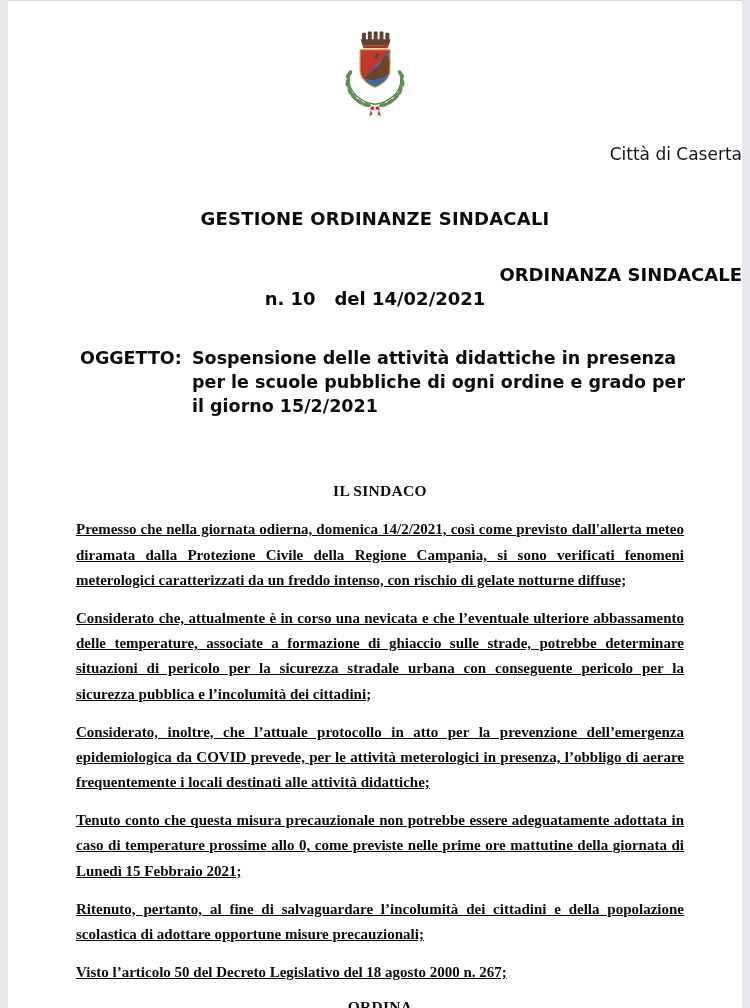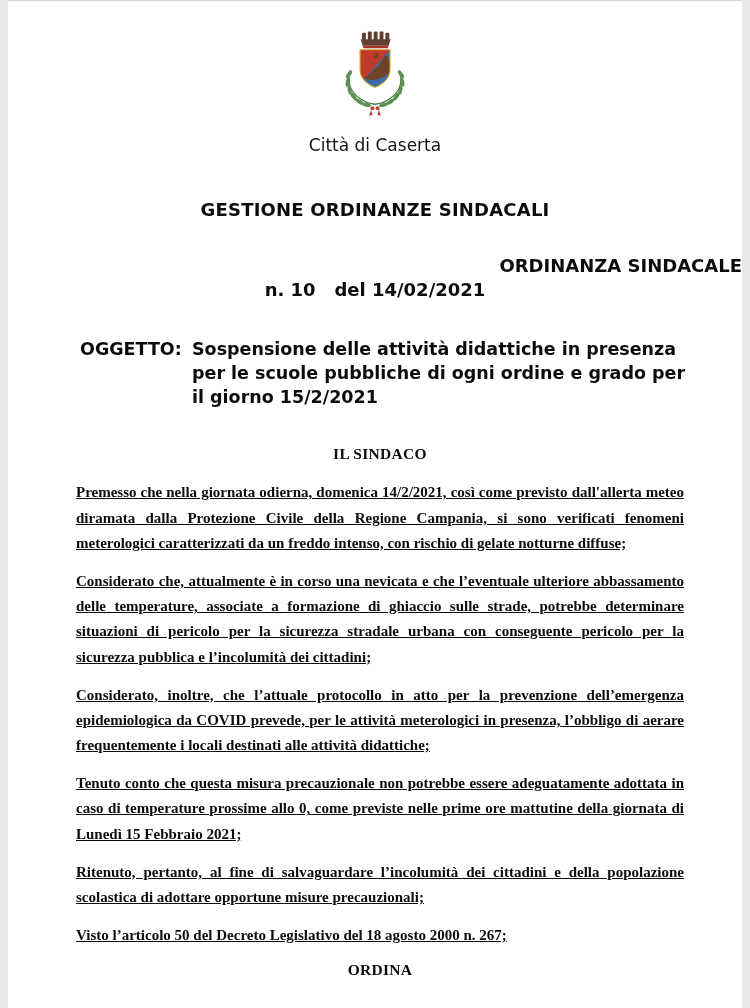--- a/index.html
+++ b/index.html
@@ -14,24 +14,24 @@
     min-height: 1008px;
     margin: 0 8px;
     background: #ffffff;
     border-top: 1px solid #d4d4dc;
     padding-top: 30px;
     overflow: hidden;
   }
   .crest-wrap { text-align: center; }
   .crest-wrap svg { display: inline-block; }
   .city-label {
-    text-align: center;
+    text-align: right;
     font-family: "DejaVu Sans", sans-serif;
     font-size: 17px;
-    margin-top: 12px;
+    margin-top: 21px;
     color: #151515;
   }
   .doc-title {
     text-align: center;
     font-family: "DejaVu Sans", sans-serif;
     font-weight: bold;
     font-size: 18px;
     margin-top: 44px;
     letter-spacing: 0.2px;
   }
@@ -61,21 +61,21 @@
   }
   .subject-label { width: 112px; flex: 0 0 112px; }
   .subject-text { flex: 1; }
   .body-text {
     padding: 0 58px 0 68px;
   }
   .sindaco-heading {
     text-align: center;
     font-weight: bold;
     font-size: 15.5px;
-    margin-top: 36px;
+    margin-top: 64px;
     margin-bottom: 17px;
     letter-spacing: 0.3px;
   }
   .paragraphs p, .ordina-items p {
     font-weight: bold;
     font-size: 15px;
     line-height: 1.68;
     text-align: justify;
     margin-bottom: 13px;
     text-decoration: underline;

